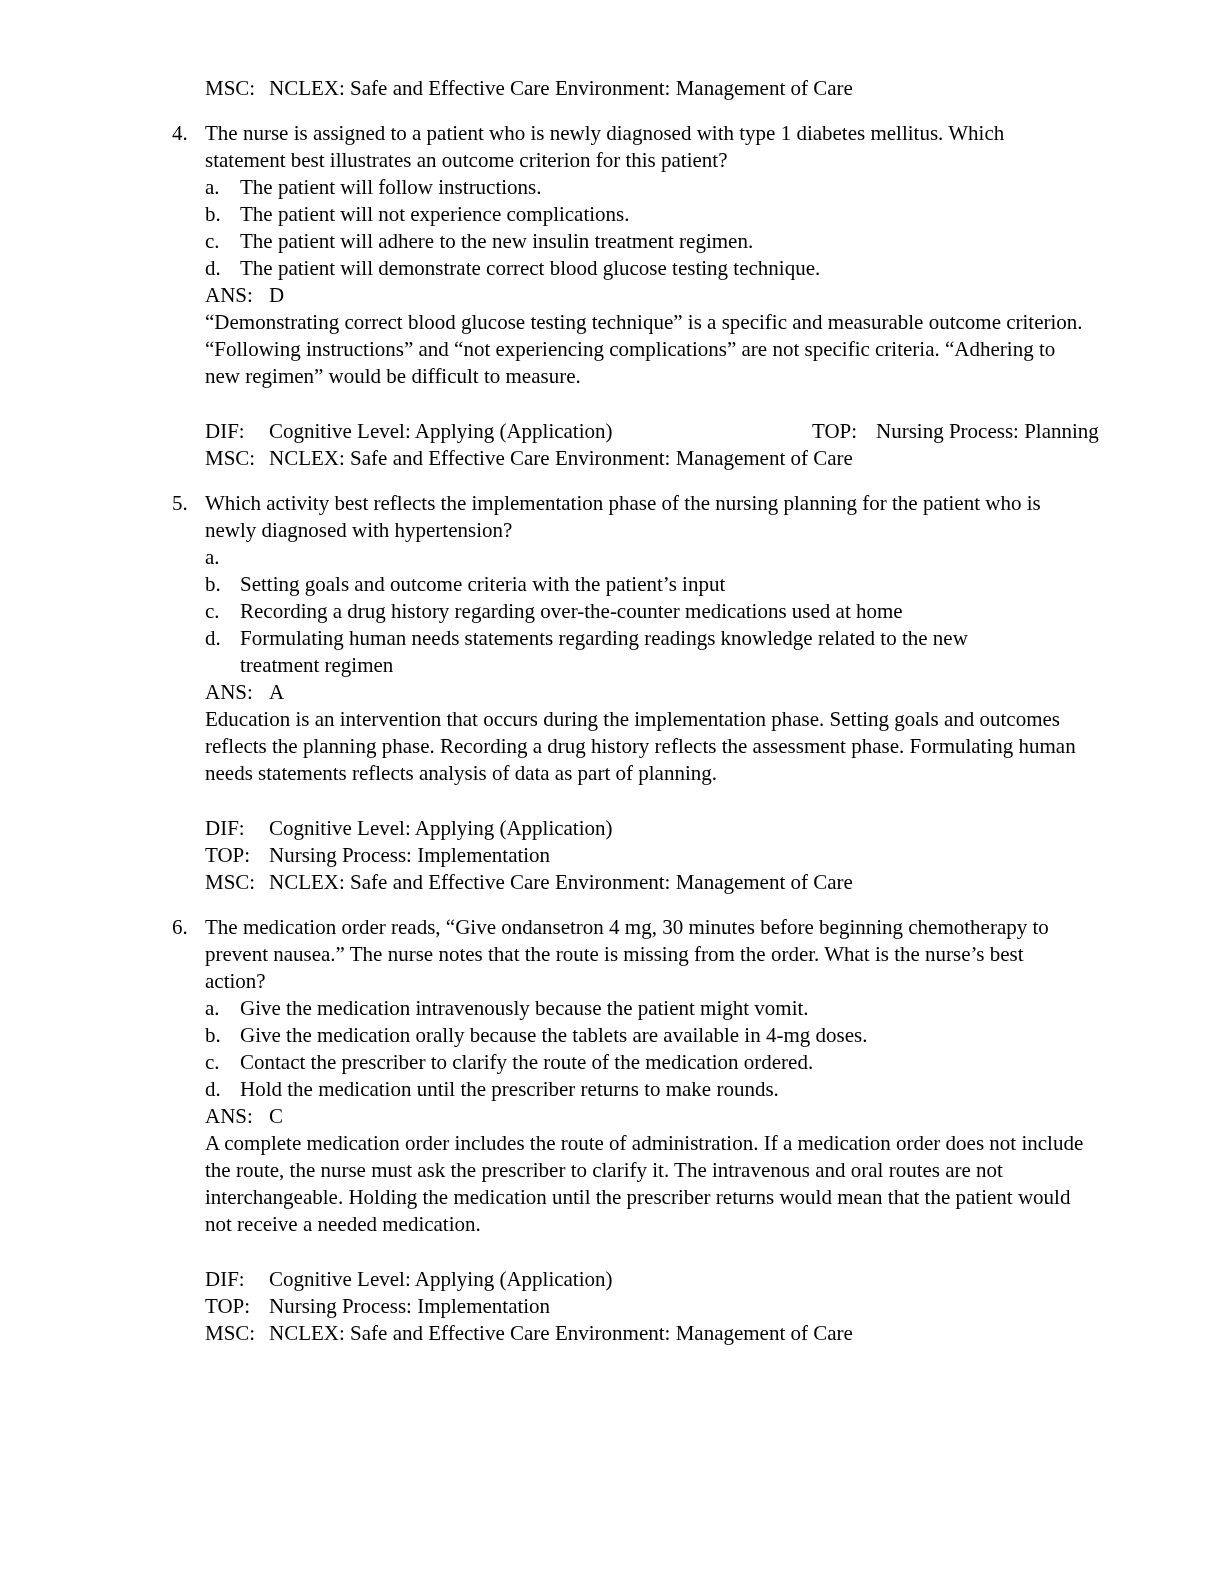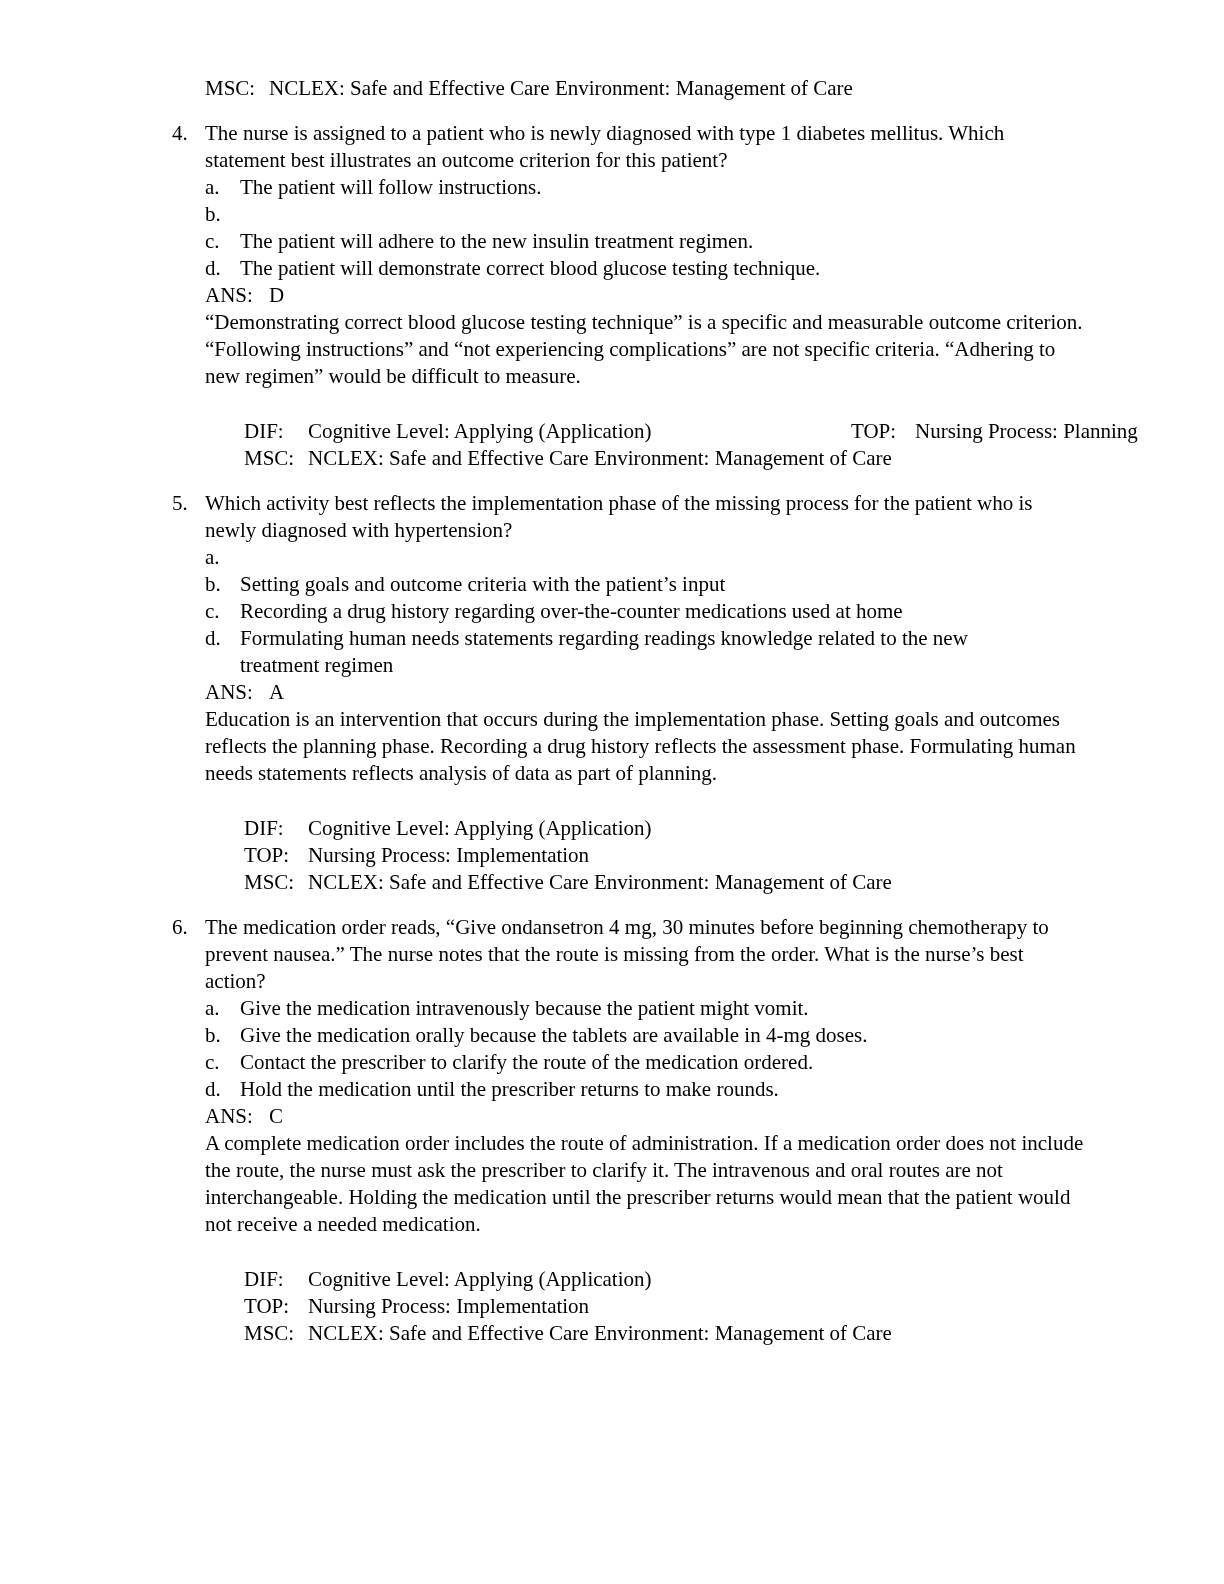--- a/index.html
+++ b/index.html
@@ -15,21 +15,21 @@
   .label { display: inline-block; width: 64px; vertical-align: top; }
   .q { display: flex; margin-top: 18px; }
   .q-num { width: 33px; flex: none; }
   .q-body { flex: 1; min-width: 0; }
   .stem { max-width: 879px; }
   .opt { display: flex; }
   .opt-letter { width: 35px; flex: none; }
   .opt-text { max-width: 780px; }
   .ans-block { }
   .rationale { max-width: 879px; }
-  .meta { margin-top: 28px; margin-left: 39px; }
+  .meta { margin-top: 28px; }
   .meta-row { position: relative; }
   .meta-inline { display: inline-block; }
   .meta-top-abs { position: absolute; left: 607px; top: 0; white-space: nowrap; }
   .meta-text { display: inline; }
 </style>
 </head>
 <body>
 
 <div class="page">
 
@@ -41,20 +41,21 @@
     <div class="q-num">4.</div>
     <div class="q-body">
       <div class="stem">The nurse is assigned to a patient who is newly diagnosed with type 1 diabetes mellitus. Which statement best illustrates an outcome criterion for this patient?</div>
       <div class="options">
         <div class="opt">
           <span class="opt-letter">a.</span>
           <span class="opt-text">The patient will follow instructions.</span>
         </div>
         <div class="opt">
           <span class="opt-letter">b.</span>
+          <span class="opt-text">The patient will not experience complications.</span>
         </div>
         <div class="opt">
           <span class="opt-letter">c.</span>
           <span class="opt-text">The patient will adhere to the new insulin treatment regimen.</span>
         </div>
         <div class="opt">
           <span class="opt-letter">d.</span>
           <span class="opt-text">The patient will demonstrate correct blood glucose testing technique.</span>
         </div>
       </div>
@@ -72,21 +73,21 @@
         <div class="meta-row">
           <span class="label">MSC:</span><span class="meta-text">NCLEX: Safe and Effective Care Environment: Management of Care</span>
         </div>
       </div>
     </div>
   </div>
 
   <div class="q">
     <div class="q-num">5.</div>
     <div class="q-body">
-      <div class="stem">Which activity best reflects the implementation phase of the missing process for the patient who is newly diagnosed with hypertension?</div>
+      <div class="stem">Which activity best reflects the implementation phase of the nursing planning for the patient who is newly diagnosed with hypertension?</div>
       <div class="options">
         <div class="opt">
           <span class="opt-letter">a.</span>
         </div>
         <div class="opt">
           <span class="opt-letter">b.</span>
           <span class="opt-text">Setting goals and outcome criteria with the patient’s input</span>
         </div>
         <div class="opt">
           <span class="opt-letter">c.</span>

